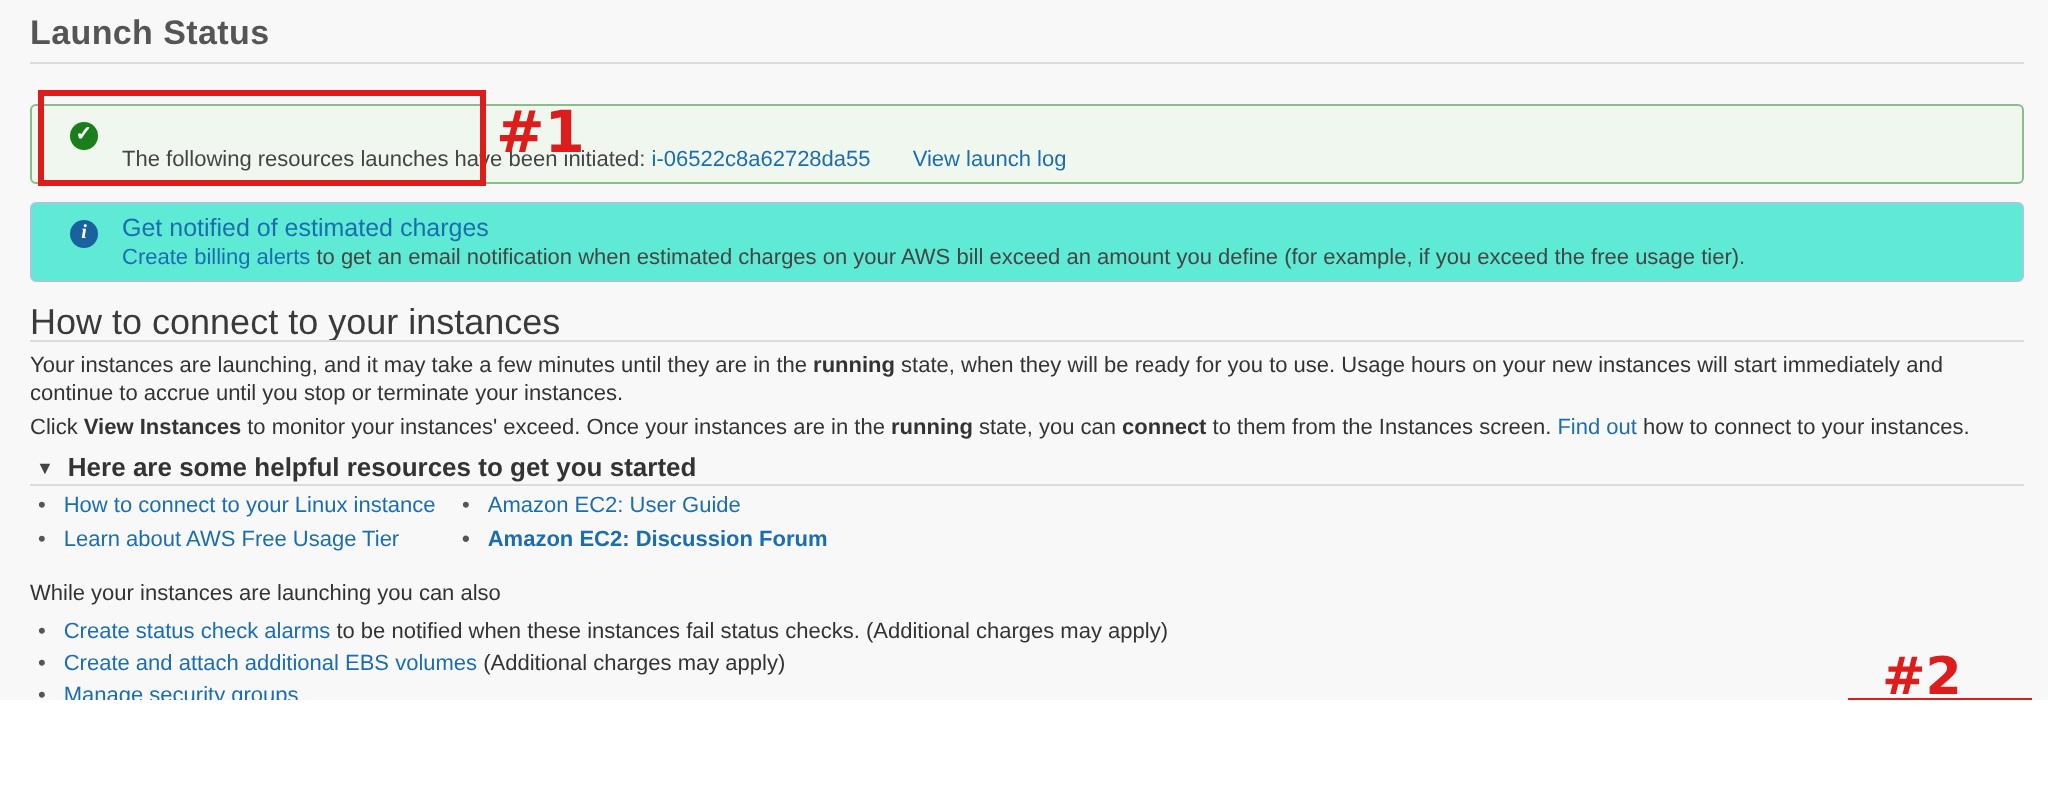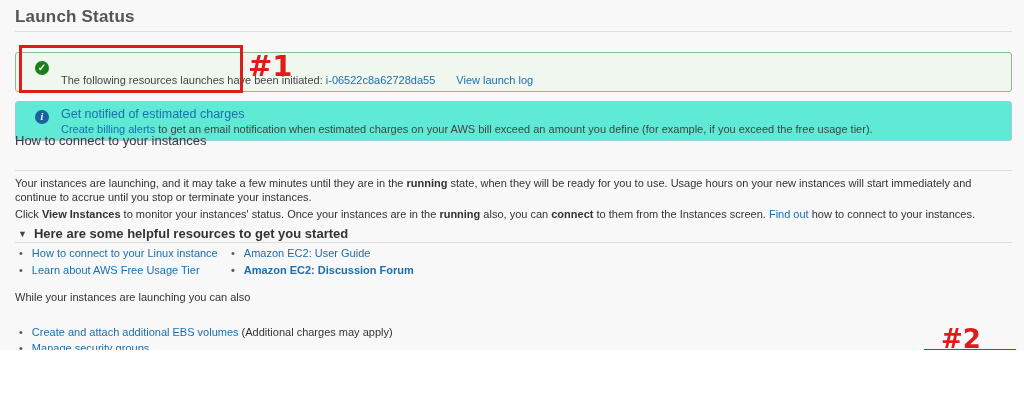--- a/index.html
+++ b/index.html
@@ -29,21 +29,21 @@
   .alert .line2 { position:absolute; left:45px; top:21px; font-size:11px; color:#444; white-space:nowrap; }
   .launch-log { margin-left:18px; }
 
   .ann-box { border:3px solid #dd1c1c; background:transparent; z-index:5; }
   .ann1-box { left:19px; top:45px; width:224px; height:48px; }
   .ann2-box { left:924px; top:349px; width:92px; height:36px; }
   .ann-label { color:#dd1c1c; font-weight:bold; z-index:5; font-family:"DejaVu Sans", sans-serif; }
   .ann1-label { left:248px; top:49px; font-size:29px; }
   .ann2-label { left:941px; top:324px; font-size:26px; }
 
-  .section-heading { left:15px; top:133px; font-size:13px; color:#3a3a3a; }
+  .section-heading { left:15px; top:151px; font-size:18px; color:#3a3a3a; }
   .para { left:15px; width:998px; font-size:11px; color:#333; line-height:14px; }
   .p1 { top:176px; }
   .p2 { top:207px; }
 
   .res-heading { left:18px; top:226px; font-size:13px; font-weight:bold; color:#333;text-align:right; }
   .caret-icon { font-size:9px; color:#444; margin-right:7px; vertical-align:1px; }
   .caret-icon::before { content:"▼"; }
 
   .bullet-item { font-size:11px; color:#333; white-space:nowrap; }
   .bullet-icon { color:#555; margin-right:9px; font-size:11px; }
@@ -94,21 +94,21 @@
   </div>
 
   <div class="abs section-heading">How to connect to your instances</div>
   <div class="abs divider d2"></div>
 
   <div class="abs para p1">
     <span>Your instances are launching, and it may take a few minutes until they are in the </span><b>running</b><span> state, when they will be ready for you to use. Usage hours on your new instances will start immediately and continue to accrue until you stop or terminate your instances.</span>
   </div>
 
   <div class="abs para p2">
-    <span>Click </span><b>View Instances</b><span> to monitor your instances' status. Once your instances are in the </span><b>running</b><span> also, you can </span><b>connect</b><span> to them from the Instances screen. </span><a class="link">Find out</a><span> how to connect to your instances.</span>
+    <span>Click </span><b>View Instances</b><span> to monitor your instances' exceed. Once your instances are in the </span><b>running</b><span> state, you can </span><b>connect</b><span> to them from the Instances screen. </span><a class="link">Find out</a><span> how to connect to your instances.</span>
   </div>
 
   <div class="abs res-heading">
     <span class="caret-icon"></span><span>Here are some helpful resources to get you started</span>
   </div>
   <div class="abs divider d3"></div>
 
   <div class="abs bullet-item r-c1-1">
     <span class="bullet-icon"></span><a class="link">How to connect to your Linux instance</a>
   </div>
@@ -117,20 +117,23 @@
   </div>
   <div class="abs bullet-item r-c2-1">
     <span class="bullet-icon"></span><a class="link">Amazon EC2: User Guide</a>
   </div>
   <div class="abs bullet-item r-c2-2">
     <span class="bullet-icon"></span><a class="link">Amazon EC2: Discussion Forum</a>
   </div>
 
   <div class="abs while-intro">While your instances are launching you can also</div>
 
+  <div class="abs bullet-item w-1">
+    <span class="bullet-icon"></span><a class="link">Create status check alarms</a><span> to be notified when these instances fail status checks. (Additional charges may apply)</span>
+  </div>
   <div class="abs bullet-item w-2">
     <span class="bullet-icon"></span><a class="link">Create and attach additional EBS volumes</a><span> (Additional charges may apply)</span>
   </div>
   <div class="abs bullet-item w-3">
     <span class="bullet-icon"></span><a class="link">Manage security groups</a><span></span>
   </div>
 
   <div class="abs ann-label ann2-label">#2</div>
   <div class="abs ann-box ann2-box"></div>
   <button class="abs view-btn">View Instances</button>

